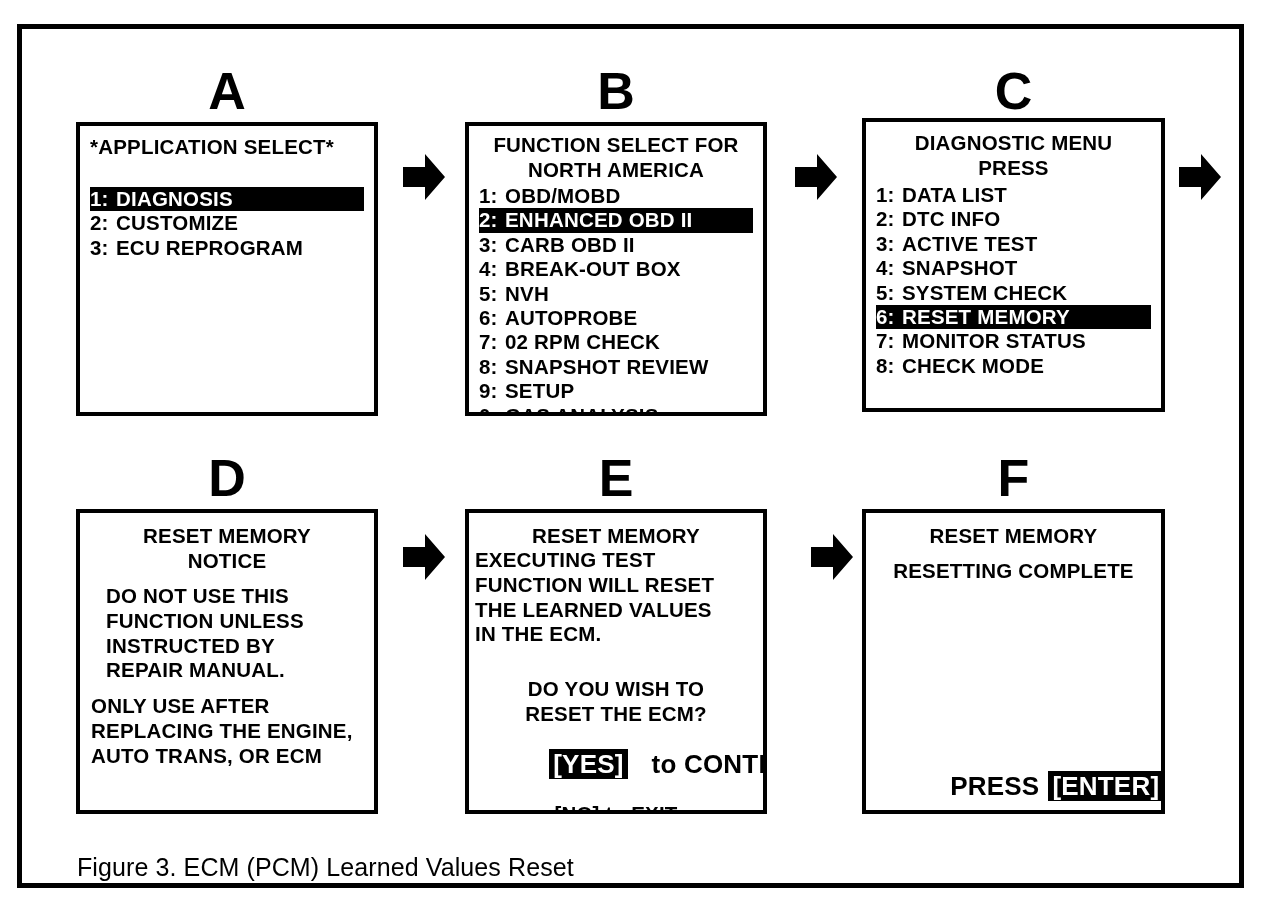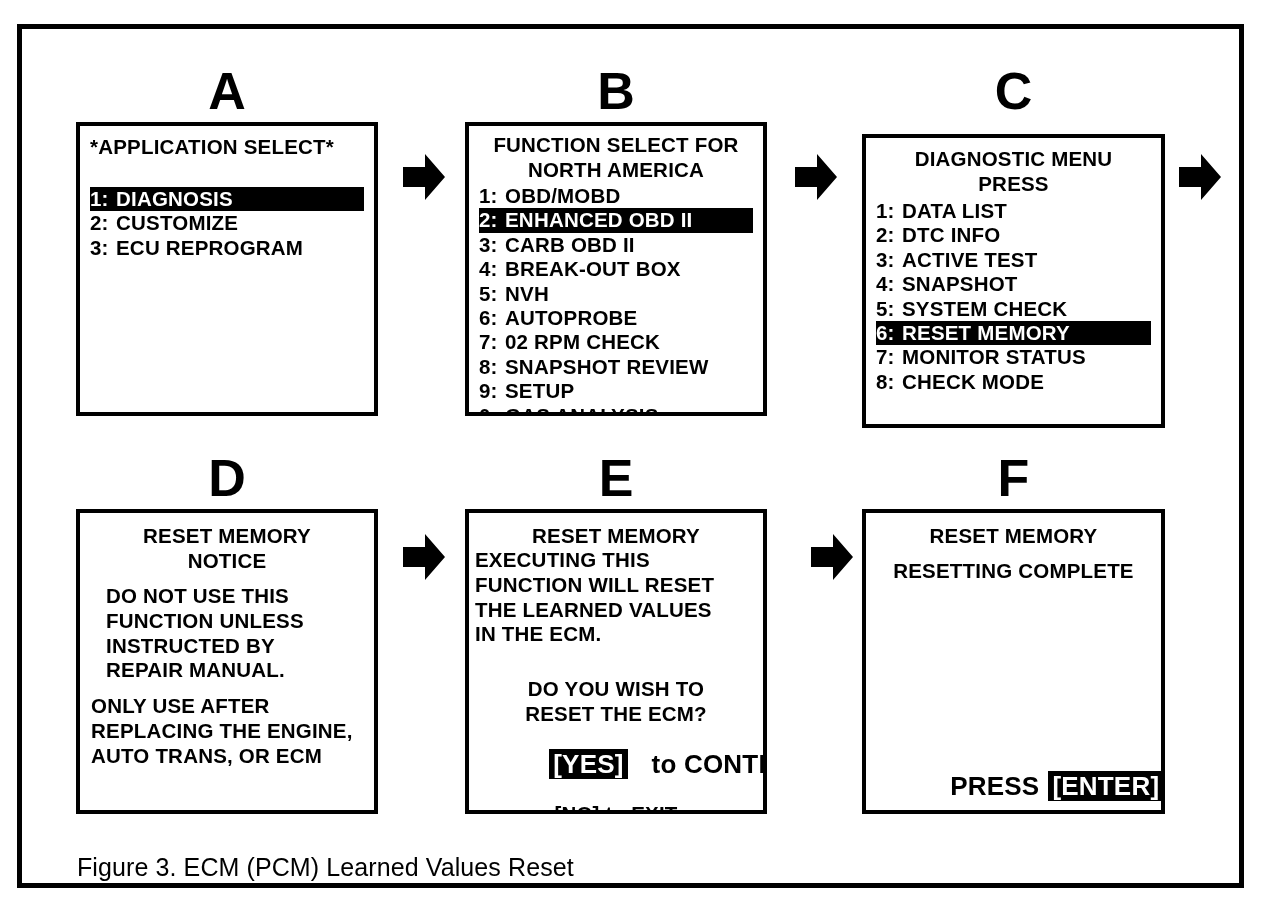--- a/index.html
+++ b/index.html
@@ -219,21 +219,21 @@
   </div>
 
   <div class="arrow" style="left:773px; top:125px;">
     <svg width="42" height="46" viewBox="0 0 42 46" aria-hidden="true">
       <polygon points="0,13 22,13 22,0 42,23 22,46 22,33 0,33" fill="#000000"></polygon>
     </svg>
   </div>
 
   <div class="panel-cell" style="left:840px; top:36px; width:303px; height:360px;">
     <div class="panel-letter">C</div>
-    <div class="screen" style="top:69px; width:303px; height:294px;">
+    <div class="screen" style="top:53px; width:303px; height:294px;">
       <div class="screen-inner" style="padding-top:8px;">
         <div class="ttl">DIAGNOSTIC MENU</div>
         <div class="ttl">PRESS</div>
         <div class="menu" style="margin-top:3px;">
           <div class="row">
             <span class="num">1:</span><span class="lbl">DATA LIST</span>
           </div>
           <div class="row">
             <span class="num">2:</span><span class="lbl">DTC INFO</span>
           </div>
@@ -294,21 +294,21 @@
       <polygon points="0,13 22,13 22,0 42,23 22,46 22,33 0,33" fill="#000000"></polygon>
     </svg>
   </div>
 
   <div class="panel-cell" style="left:443px; top:423px; width:302px; height:370px;">
     <div class="panel-letter">E</div>
     <div class="screen" style="top:57px; width:302px; height:305px;">
       <div class="screen-inner" style="padding-top:10px; padding-left:6px; padding-right:6px;">
         <div class="ttl">RESET MEMORY</div>
         <div>
-          <div class="body-line left">EXECUTING THIS</div>
+          <div class="body-line left">EXECUTING TEST</div>
           <div class="body-line left">FUNCTION WILL RESET</div>
           <div class="body-line left">THE LEARNED VALUES</div>
           <div class="body-line left">IN THE ECM.</div>
         </div>
         <div style="height:30px;"></div>
         <div class="body-line center">DO YOU WISH TO</div>
         <div class="body-line center">RESET THE ECM?</div>
         <div class="kv-line" style="text-align:left;">
           <span class="inv">[YES]</span><span style="padding-left:24px;">to CONTINUE</span>
         </div>

